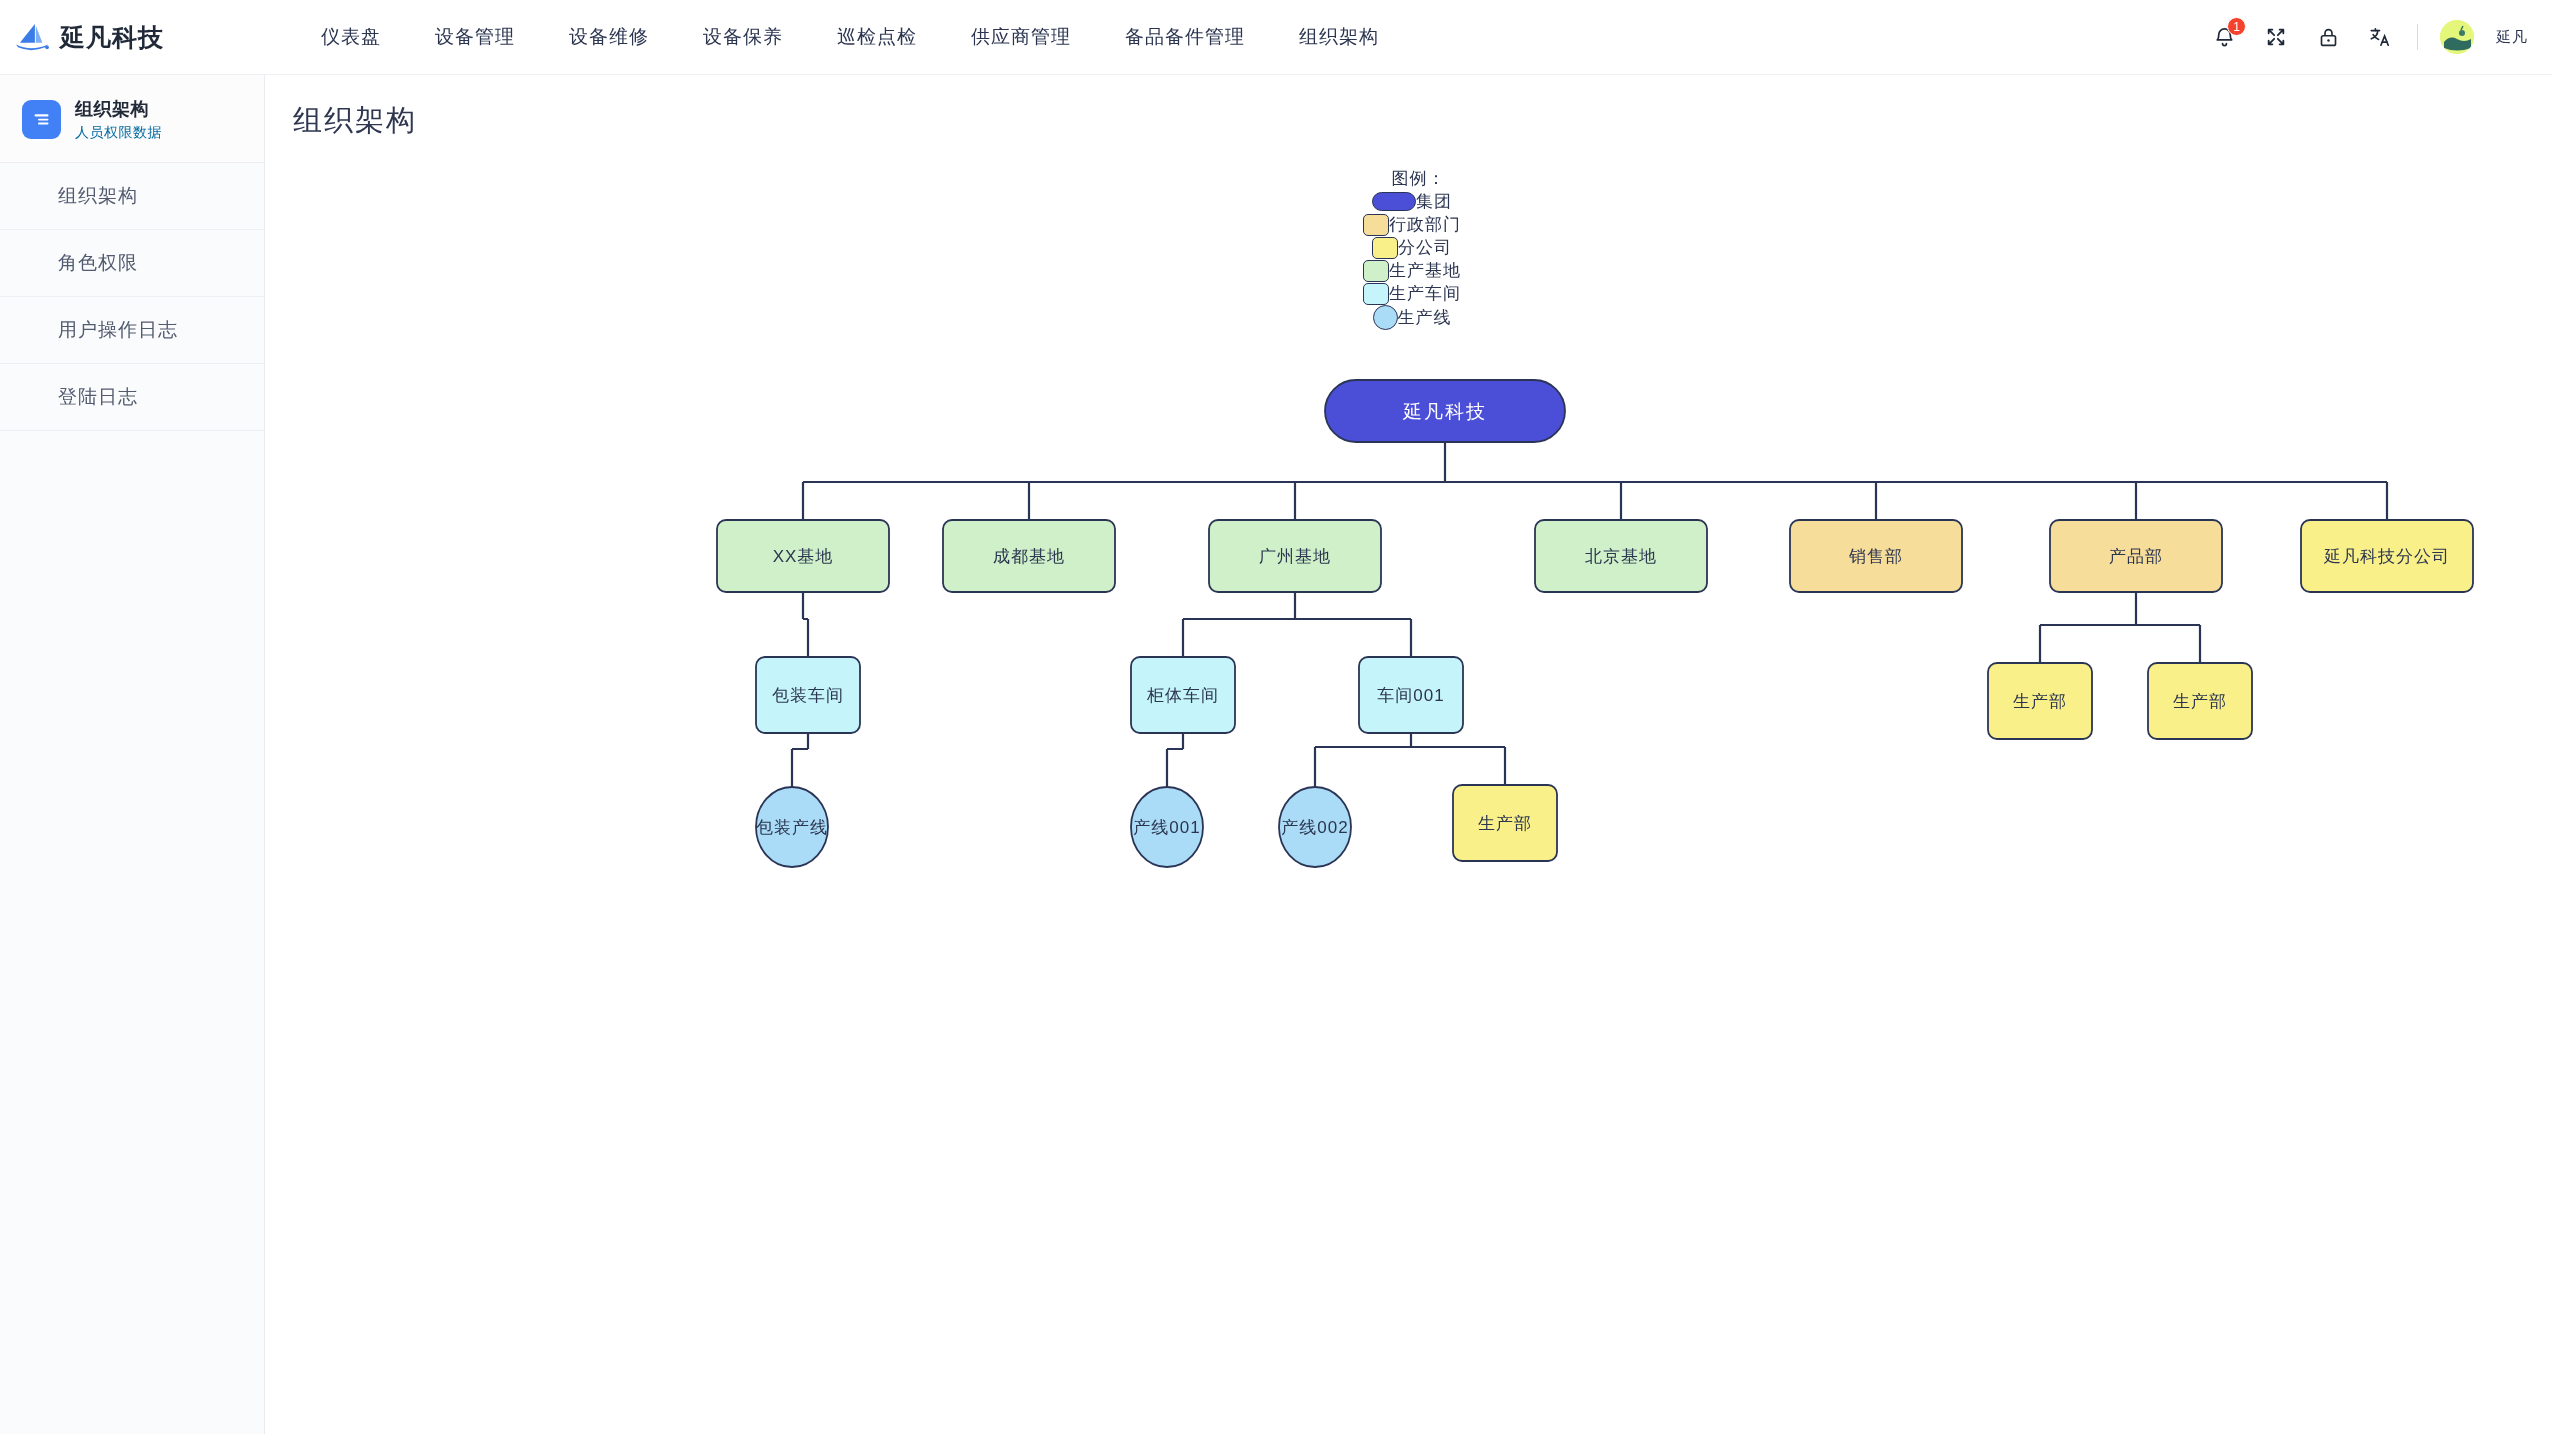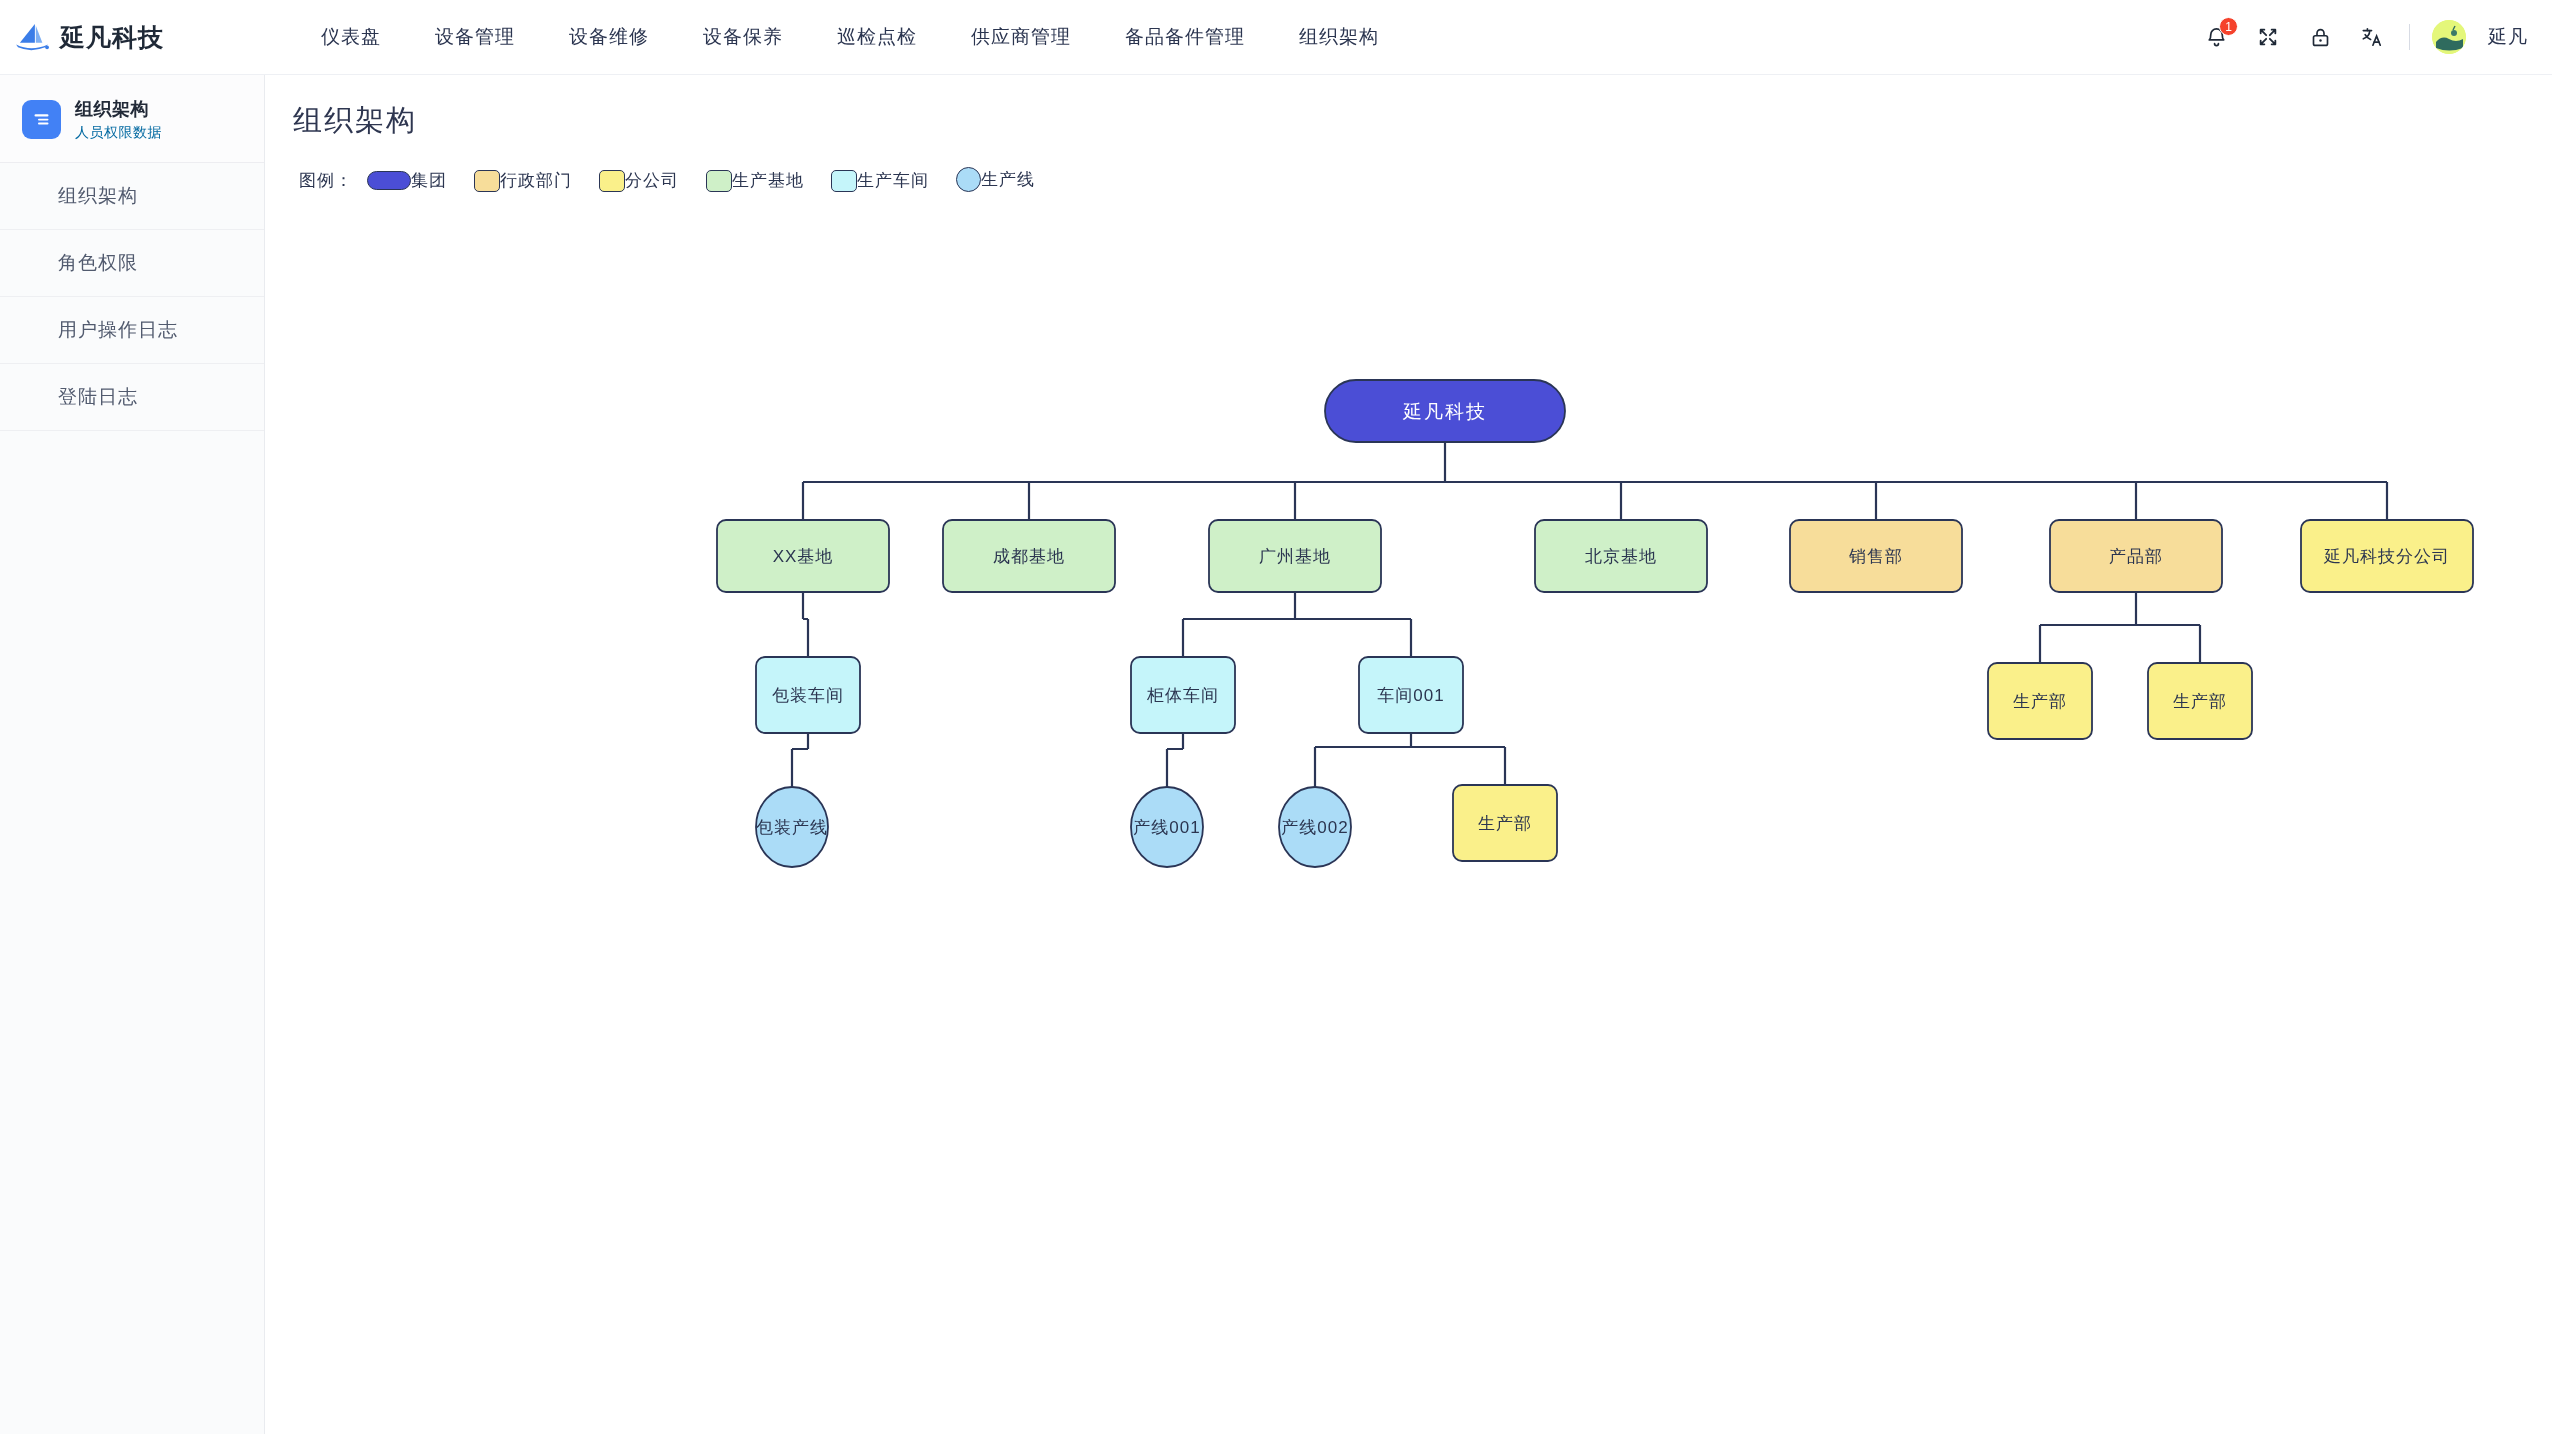--- a/index.html
+++ b/index.html
@@ -33,21 +33,21 @@
     position: absolute; top: -5px; right: -7px; min-width: 19px; height: 19px;
     border-radius: 10px; background: #f5422c; color: #fff; font-size: 12px;
     display: flex; align-items: center; justify-content: center; padding: 0 5px;
     border: 1.5px solid #fff; font-weight: normal;
   }
   .divider-v { width: 1px; height: 26px; background: #d7dbe4; }
   .avatar {
     width: 34px; height: 34px; border-radius: 50%; overflow: hidden;
     background: #e4f77a; display: block;
   }
-  .user-name { font-size: 19px; color: #2b3550; letter-spacing: 1px; }
+  .user-name { font-size: 15px; color: #2b3550; letter-spacing: 1px; }
 
   
   .body { flex: 1; display: flex; min-height: 0; }
 
   .sidebar {
     width: 265px; min-width: 265px; background: #fafbfc;
     border-right: 1px solid #e9ebef; display: flex; flex-direction: column;
   }
   .sidebar-head {
     display: flex; align-items: center; gap: 14px;
@@ -69,21 +69,21 @@
   }
   .sb-fill { flex: 1; background: #fafbfc; border-right: 0; }
 
   
   .main { flex: 1; background: #ffffff; position: relative; overflow: hidden; }
   .page-title {
     font-size: 29px; color: #2e3650; padding: 26px 0 0 28px; letter-spacing: 2px;
   }
 
   .legend {
-    display: flex; align-items: flex-end; gap: 0; padding: 26px 0 0 34px;
+    display: flex; align-items: center; gap: 0; padding: 26px 0 0 34px; flex-direction: column;
   }
   .legend-label { font-size: 17px; color: #2b3550; margin-right: 14px; letter-spacing: 1px; }
   .legend-item { display: flex; align-items: center; margin-right: 27px; }
   .legend-swatch { border: 1.6px solid #2a3556; flex: none; }
   .sw-group  { width: 44px; height: 19px; border-radius: 10px; }
   .sw-rect   { width: 26px; height: 22px; border-radius: 5px; }
   .sw-circle { width: 25px; height: 25px; border-radius: 50%; }
   .legend-text { font-size: 17px; color: #2b3550; letter-spacing: 1px; }
 
   .chart-wrap { position: absolute; left: 0; top: 190px; width: 2390px; height: 900px; }

